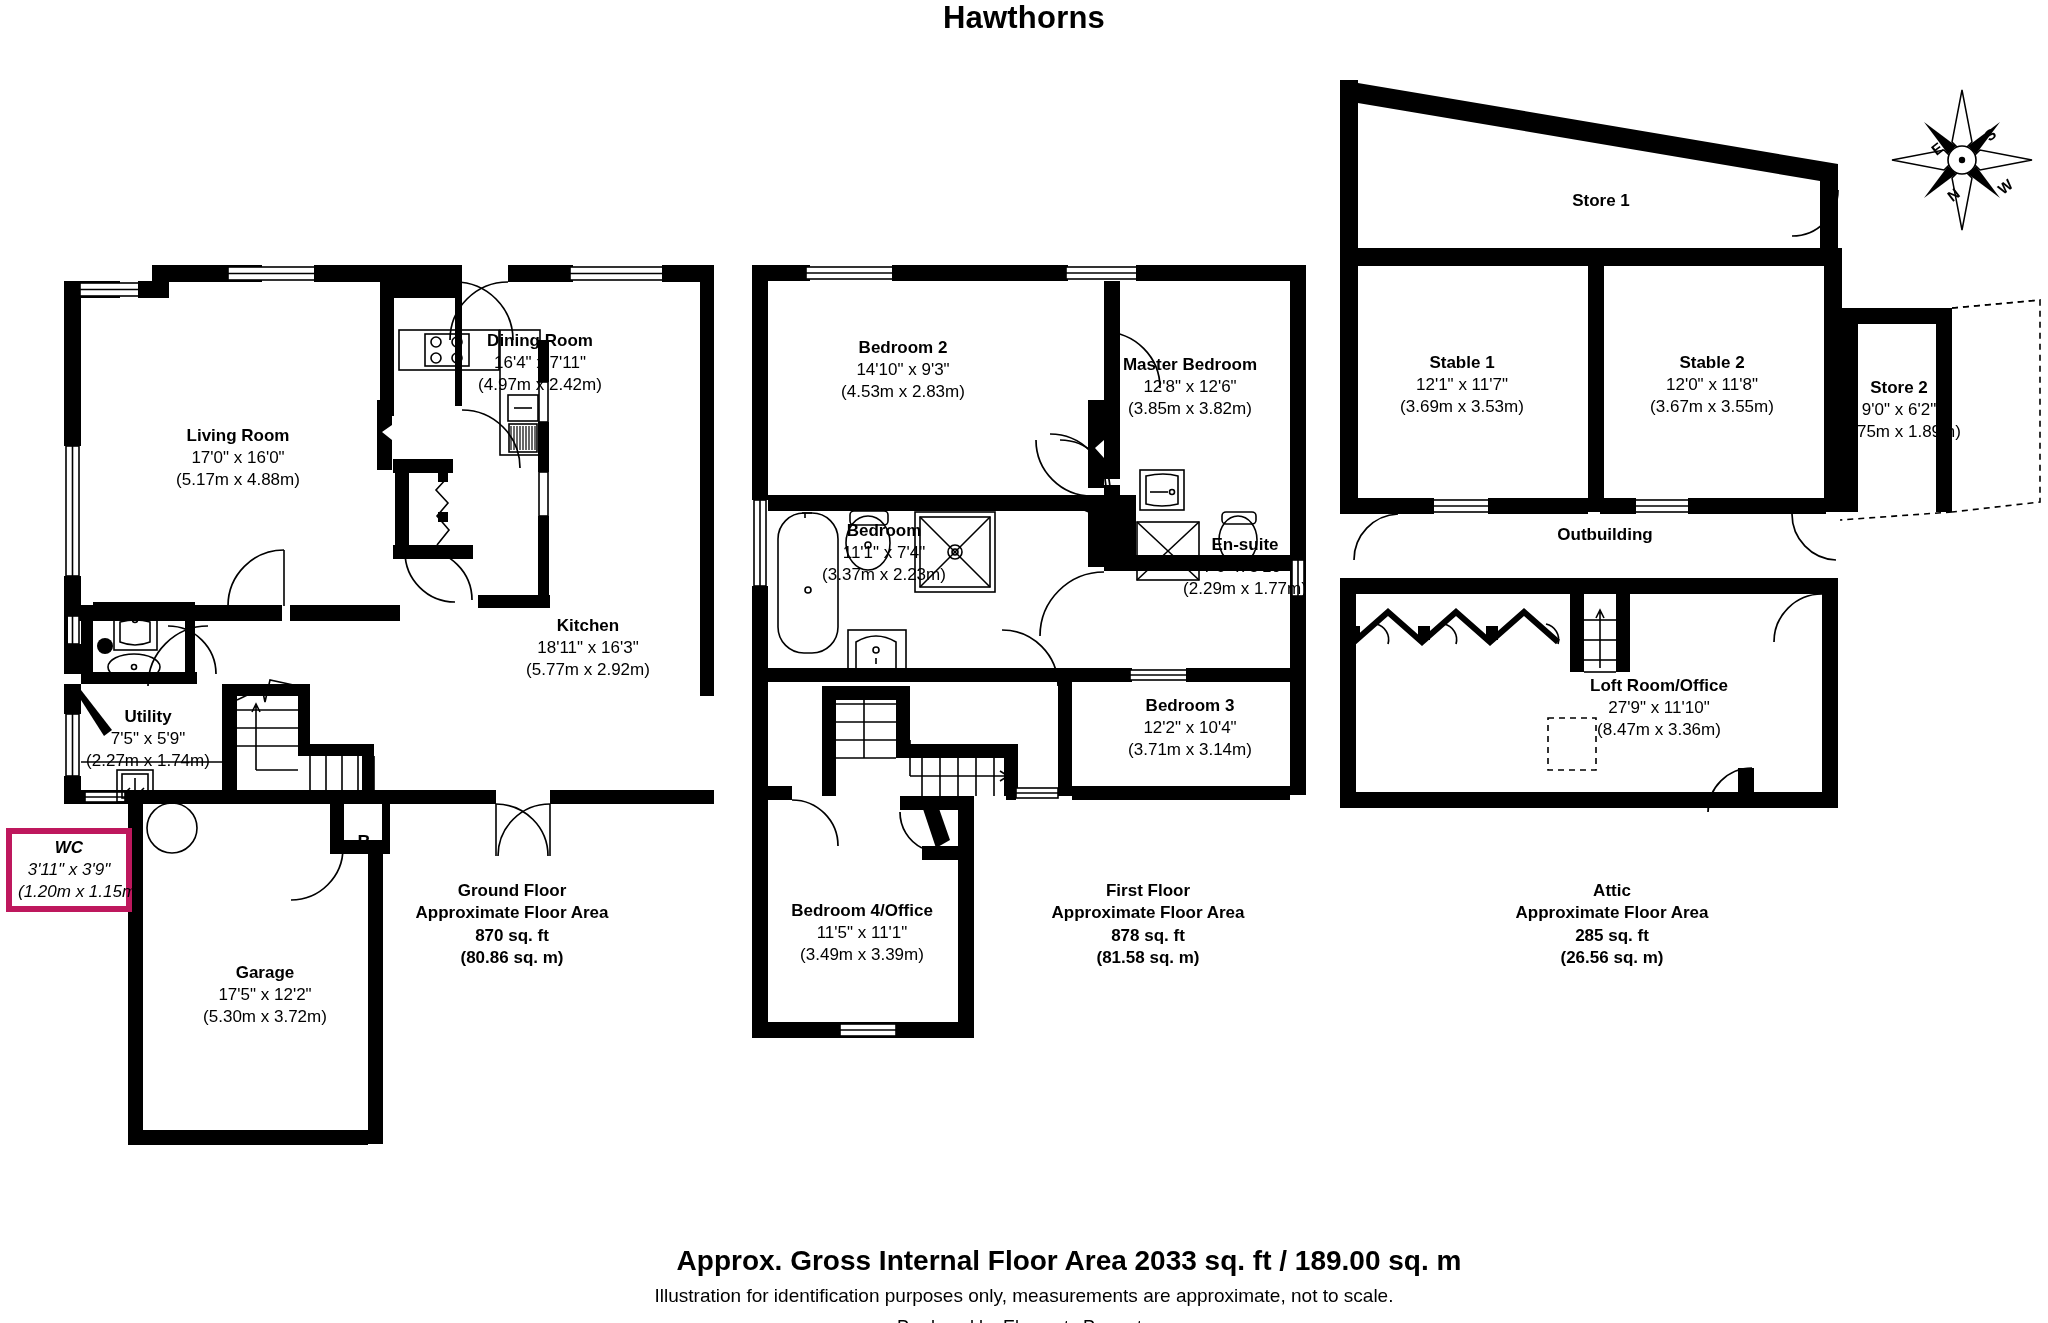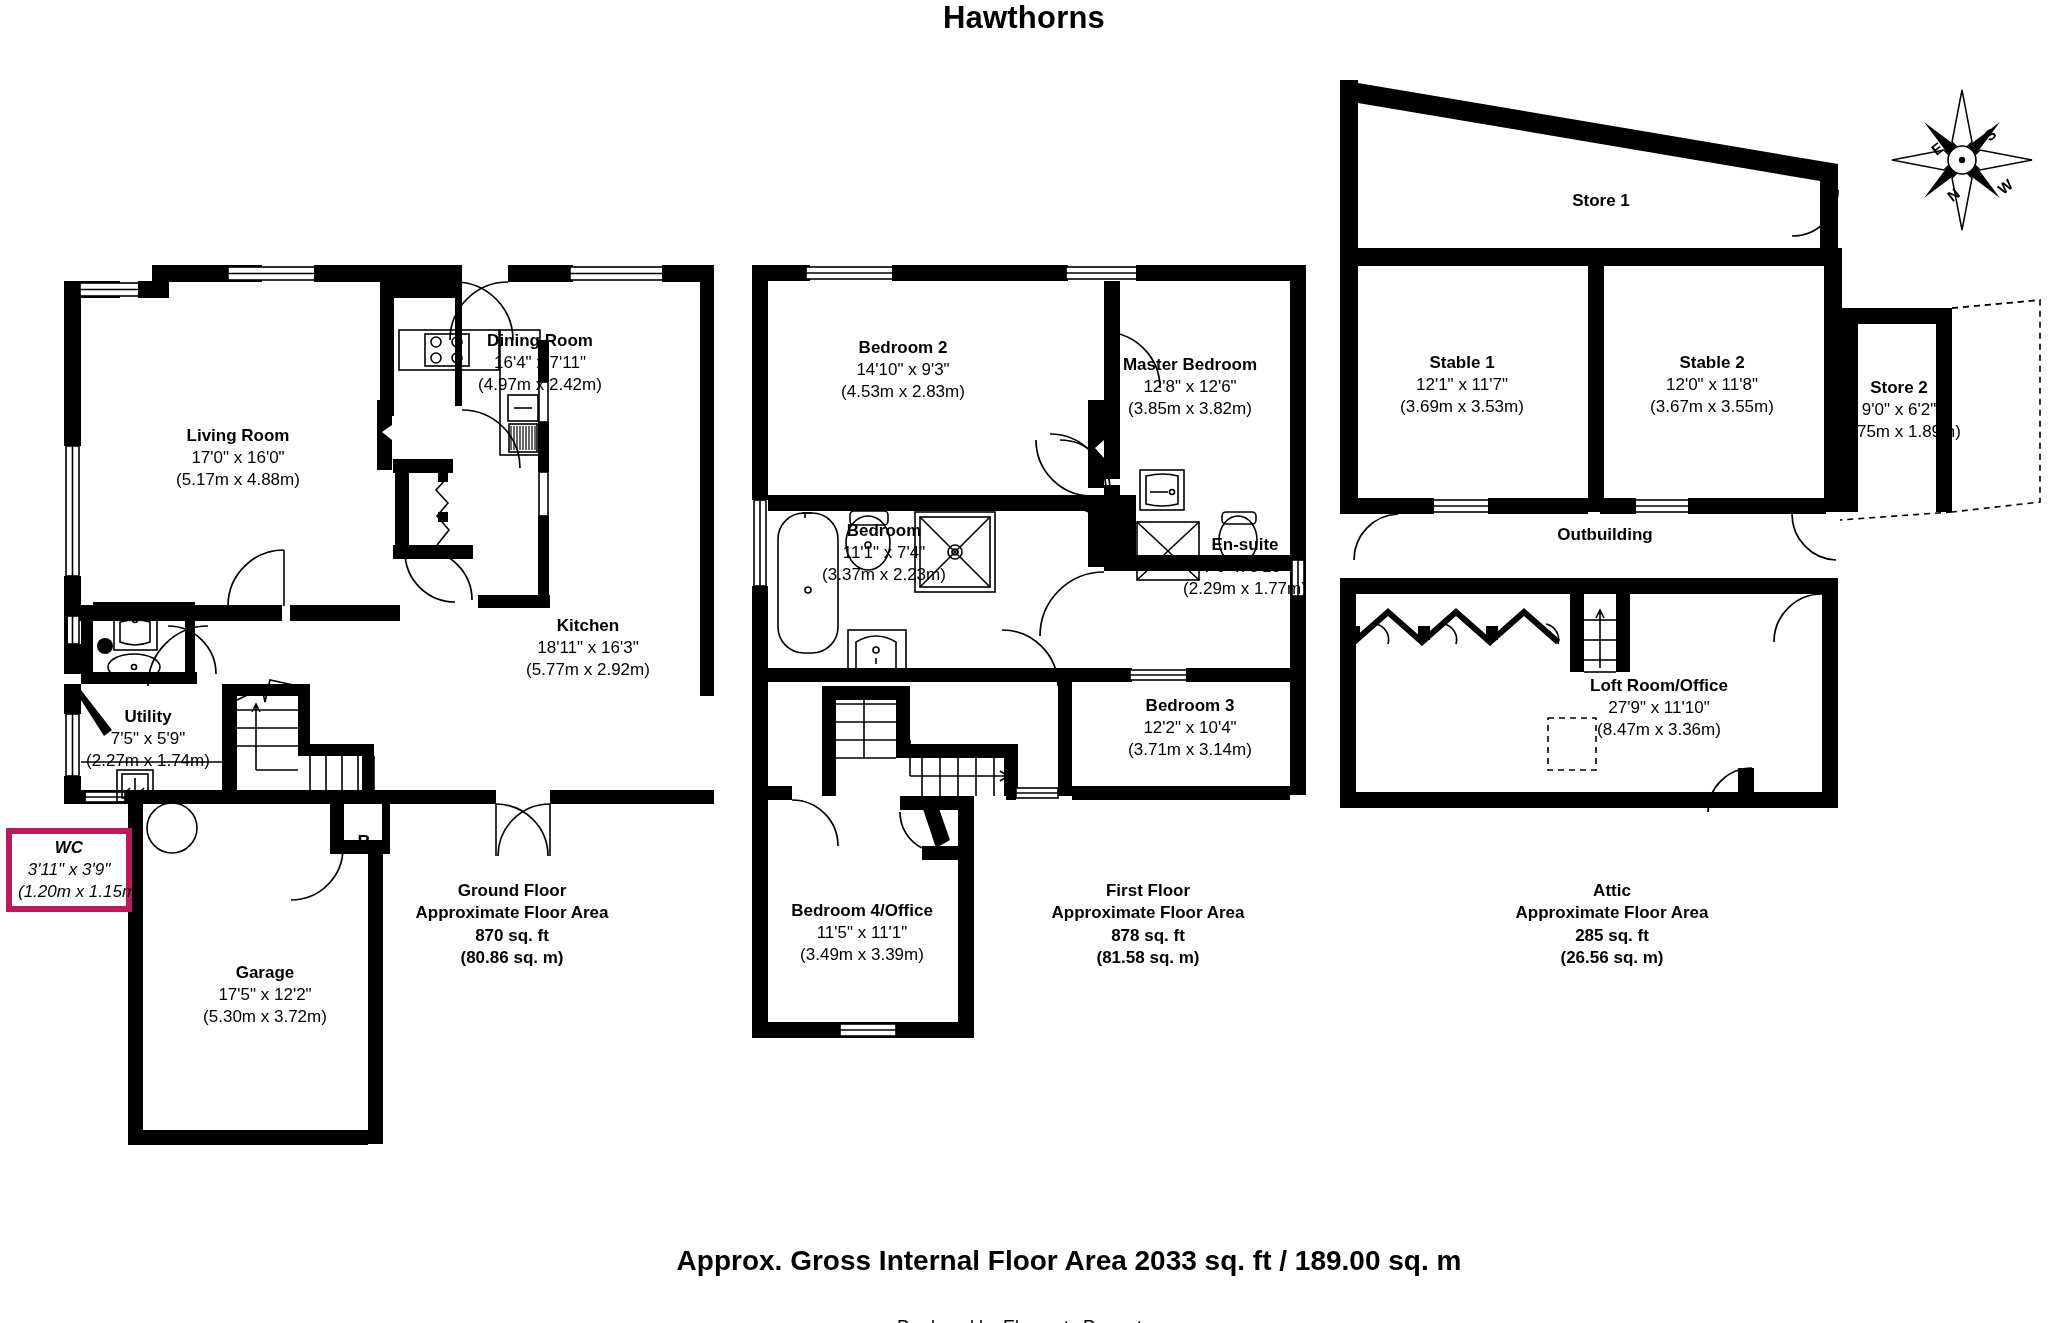--- a/index.html
+++ b/index.html
@@ -633,15 +633,16 @@
     <div class="t3">285 sq. ft</div>
     <div class="t4">(26.56 sq. m)</div>
   </div>
 
   <div style="position:absolute;left:1948px;top:186px;font-size:15px;font-weight:bold;transform:rotate(-38deg);">N</div>
   <div style="position:absolute;left:1985px;top:126px;font-size:15px;font-weight:bold;transform:rotate(-38deg);">S</div>
   <div style="position:absolute;left:1998px;top:178px;font-size:15px;font-weight:bold;transform:rotate(-38deg);">W</div>
   <div style="position:absolute;left:1932px;top:140px;font-size:15px;font-weight:bold;transform:rotate(-38deg);">E</div>
 
   <div class="footer footer-main">Approx. Gross Internal Floor Area 2033 sq. ft / 189.00 sq. m</div>
+  <div class="footer footer-sub">Illustration for identification purposes only, measurements are approximate, not to scale.</div>
   <div class="footer footer-sub2">Produced by Elements Property</div>
 
 </div>
 
 </body></html>

